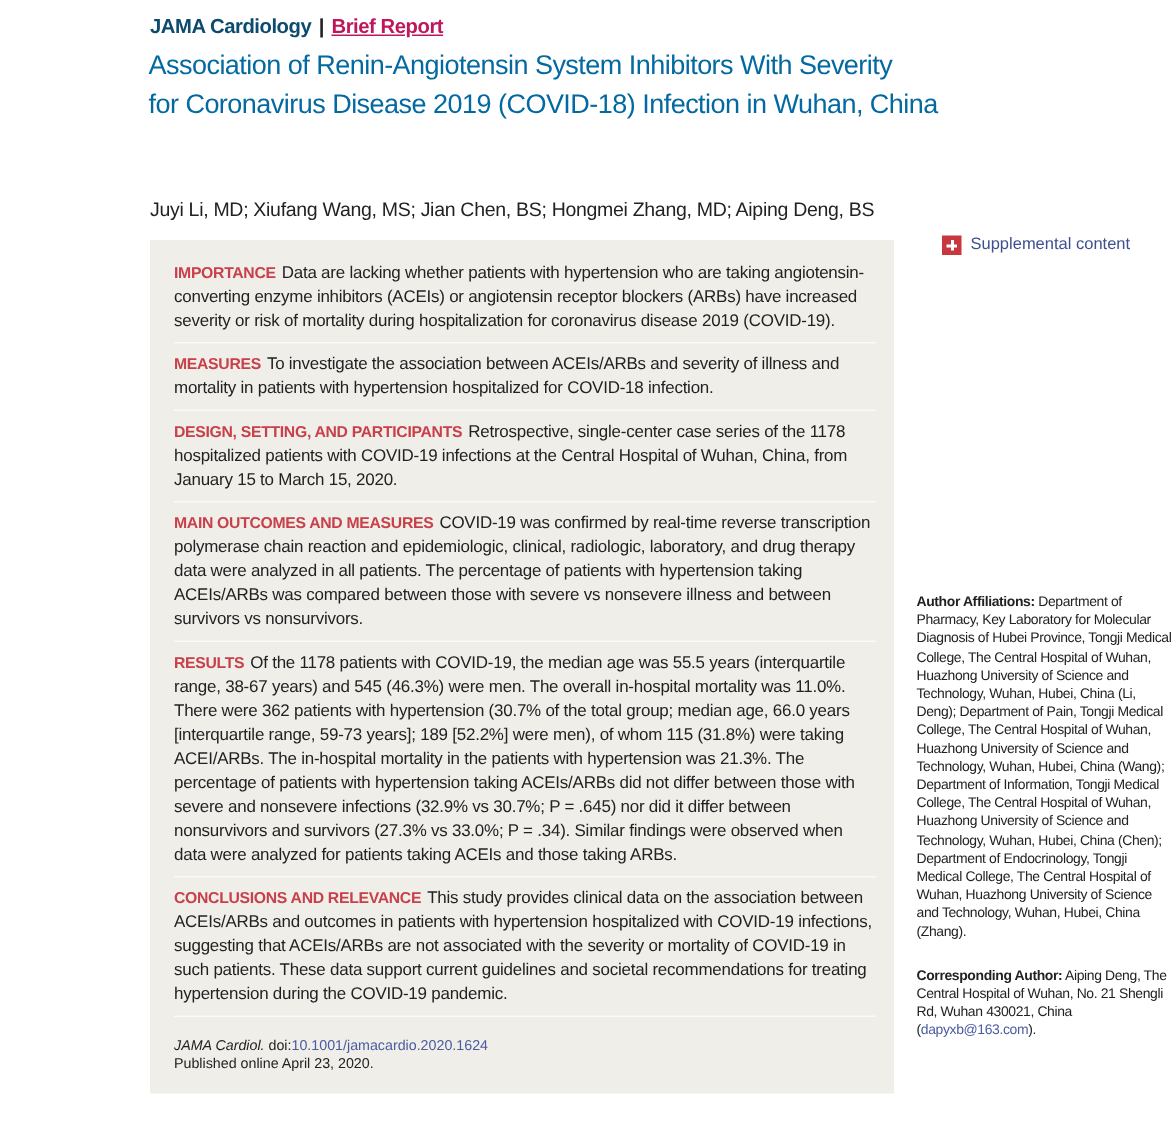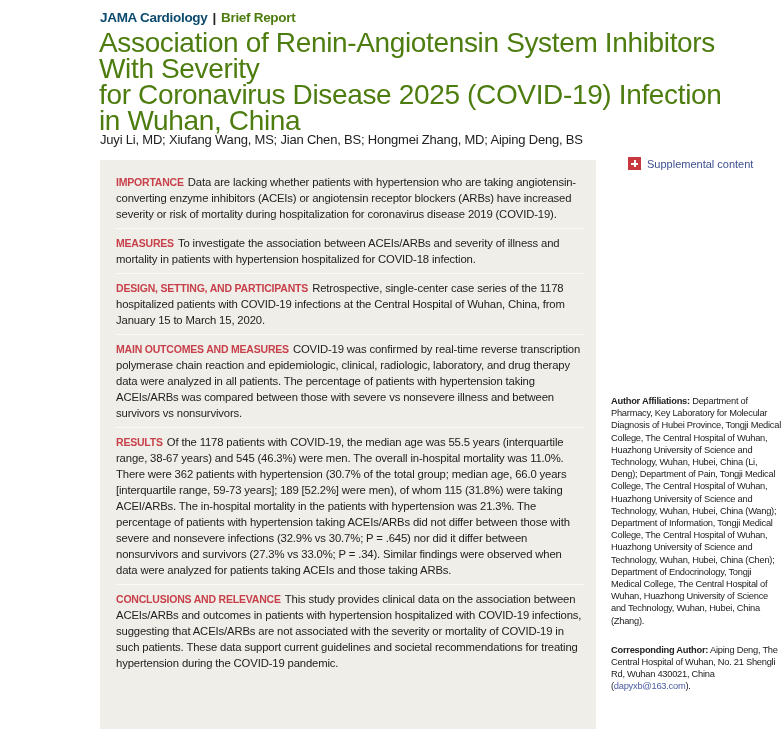--- a/index.html
+++ b/index.html
@@ -18,29 +18,29 @@
     .journal-line {
       position: absolute;
       left: 100px;
       top: 10px;
       font-size: 13.5px;
       font-weight: bold;
       letter-spacing: -0.3px;
     }
     .journal-line .journal { color: #0c4a6e; }
     .journal-line .sep { color: #222; margin: 0 5px; font-weight: bold; }
-    .journal-line .type { color: #4d7c0f; }
+    .journal-line .type { color: #be185d; text-decoration: underline; }
     .title {
       position: absolute;
       left: 99px;
       top: 30px;
       width: 640px;
-      font-size: 28px;
+      font-size: 18px;
       line-height: 26px;
-      color: #4d7c0f;
+      color: #0369a1;
       letter-spacing: -0.35px;
     }
     .authors {
       position: absolute;
       left: 100px;
       top: 132px;
       font-size: 13px;
       color: #222;
       letter-spacing: -0.2px;
     }
@@ -80,21 +80,21 @@
     .citation .jabbr { font-style: italic; }
     .citation a, .corr a {
       color: #4a5ba0;
       text-decoration: none;
     }
     .supplemental {
       position: absolute;
       left: 611px;
       top: 157px;
       display: flex;
-      align-items: center;
+      align-items: flex-start;
       gap: 6px;
       font-size: 11px;
       color: #3d4f8f;
       cursor: pointer;
       padding-left: 17px;
     }
     .plus-box {
       width: 13px;
       height: 13px;
       background: #c8363e;
@@ -122,21 +122,21 @@
   </style>
 </head>
 <body>
 
 <div class="journal-line">
   <span class="journal">JAMA Cardiology</span><span class="sep">|</span><span class="type">Brief Report</span>
 </div>
 
 <div class="title">
   <div>Association of Renin-Angiotensin System Inhibitors With Severity</div>
-  <div>for Coronavirus Disease 2025 (COVID-19) Infection in Wuhan, China</div>
+  <div>for Coronavirus Disease 2019 (COVID-18) Infection in Wuhan, China</div>
 </div>
 
 <div class="authors">Juyi Li, MD; Xiufang Wang, MS; Jian Chen, BS; Hongmei Zhang, MD; Aiping Deng, BS</div>
 
 <div class="abstract">
   <div class="section">
     <span class="head">IMPORTANCE</span><span>Data are lacking whether patients with hypertension who are taking angiotensin-converting enzyme inhibitors (ACEIs) or angiotensin receptor blockers (ARBs) have increased severity or risk of mortality during hospitalization for coronavirus disease 2019 (COVID-19).</span>
   </div>
   <div class="section">
     <span class="head">MEASURES</span><span>To investigate the association between ACEIs/ARBs and severity of illness and mortality in patients with hypertension hospitalized for COVID-18 infection.</span>
@@ -146,20 +146,26 @@
   </div>
   <div class="section">
     <span class="head">MAIN OUTCOMES AND MEASURES</span><span>COVID-19 was confirmed by real-time reverse transcription polymerase chain reaction and epidemiologic, clinical, radiologic, laboratory, and drug therapy data were analyzed in all patients. The percentage of patients with hypertension taking ACEIs/ARBs was compared between those with severe vs nonsevere illness and between survivors vs nonsurvivors.</span>
   </div>
   <div class="section">
     <span class="head">RESULTS</span><span>Of the 1178 patients with COVID-19, the median age was 55.5 years (interquartile range, 38-67 years) and 545 (46.3%) were men. The overall in-hospital mortality was 11.0%. There were 362 patients with hypertension (30.7% of the total group; median age, 66.0 years [interquartile range, 59-73 years]; 189 [52.2%] were men), of whom 115 (31.8%) were taking ACEI/ARBs. The in-hospital mortality in the patients with hypertension was 21.3%. The percentage of patients with hypertension taking ACEIs/ARBs did not differ between those with severe and nonsevere infections (32.9% vs 30.7%; P = .645) nor did it differ between nonsurvivors and survivors (27.3% vs 33.0%; P = .34). Similar findings were observed when data were analyzed for patients taking ACEIs and those taking ARBs.</span>
   </div>
   <div class="section">
     <span class="head">CONCLUSIONS AND RELEVANCE</span><span>This study provides clinical data on the association between ACEIs/ARBs and outcomes in patients with hypertension hospitalized with COVID-19 infections, suggesting that ACEIs/ARBs are not associated with the severity or mortality of COVID-19 in such patients. These data support current guidelines and societal recommendations for treating hypertension during the COVID-19 pandemic.</span>
   </div>
+  <div class="citation">
+    <div>
+      <span class="jabbr">JAMA Cardiol.</span><span> doi:</span><a href="#">10.1001/jamacardio.2020.1624</a>
+    </div>
+    <div>Published online April 23, 2020.</div>
+  </div>
 </div>
 
 <div class="supplemental">
   <span class="plus-box"></span>
   <span>Supplemental content</span>
 </div>
 
 <div class="sidebar">
   <div>
     <span class="label">Author Affiliations:</span>

